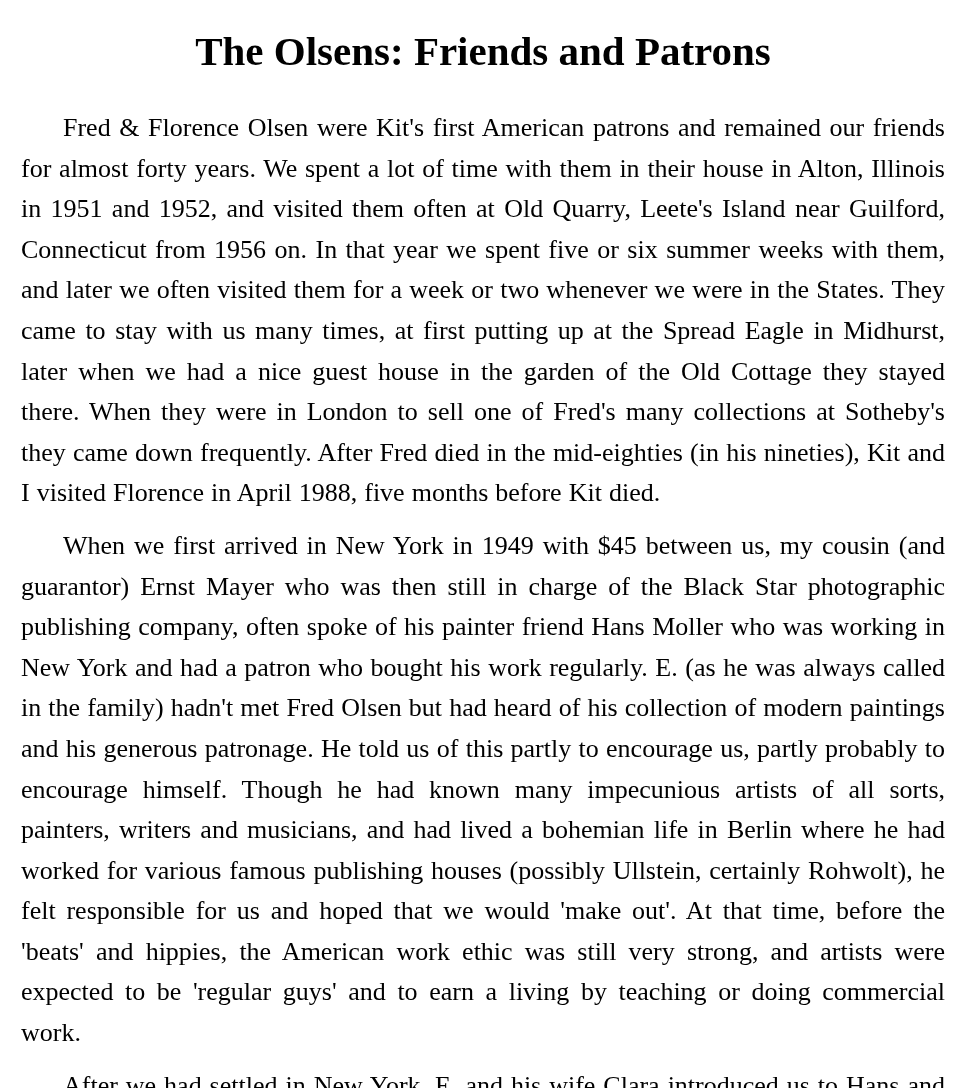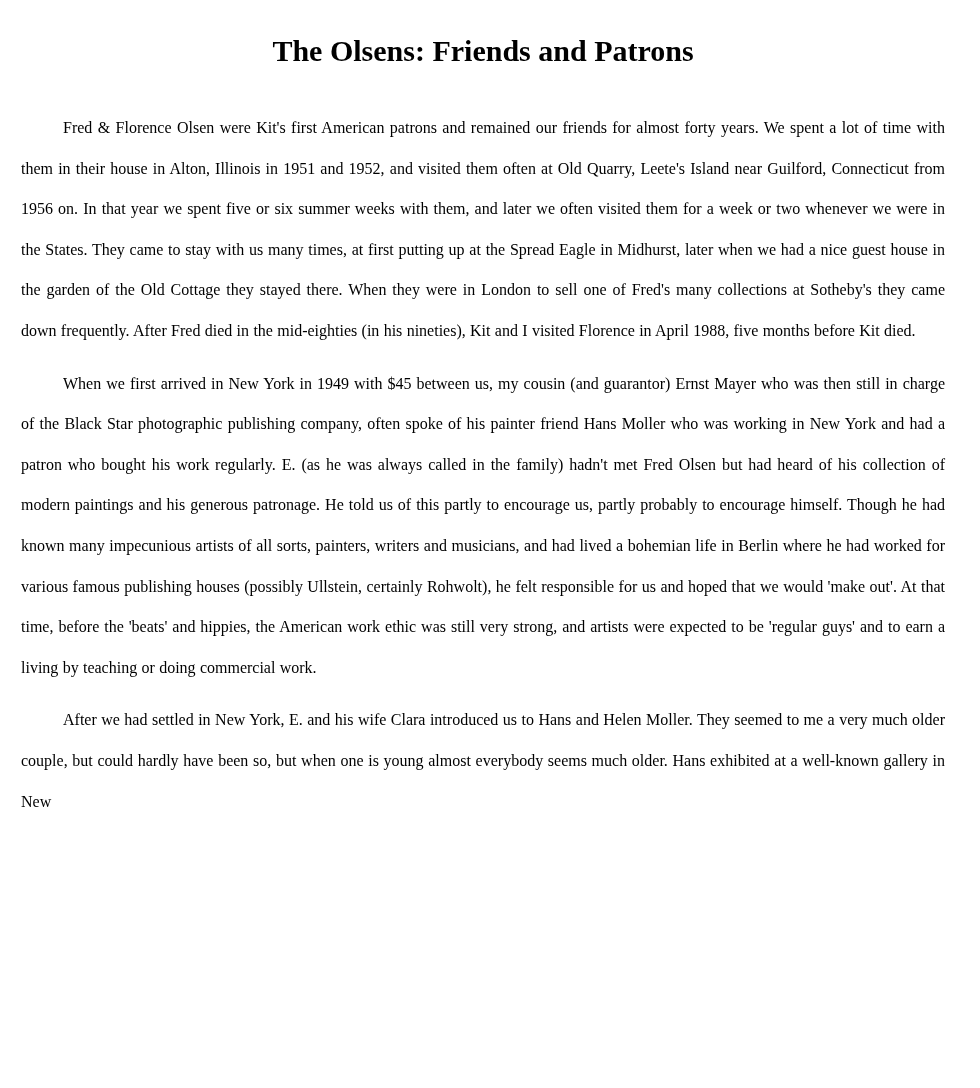--- a/index.html
+++ b/index.html
@@ -16,29 +16,29 @@
   }
   .page {
     box-sizing: border-box;
     width: 980px;
     height: 1088px;
     padding: 0 35px 0 21px;
     background: #ffffff;
   }
   .doc-title {
     margin: 33px 0 0 0;
-    font-size: 30px;
+    font-size: 41px;
     line-height: 36px;
     font-weight: bold;
     text-align: center;
     letter-spacing: 0;
   }
   .doc-para {
     margin: 0 0 12px 0;
-    font-size: 16px;
+    font-size: 26px;
     line-height: 40.6px;
     text-align: justify;
     text-indent: 42px;
     word-spacing: 0.02em;
   }
   .doc-para.first {
     margin-top: 39px;
   }
 </style>
 </head>

